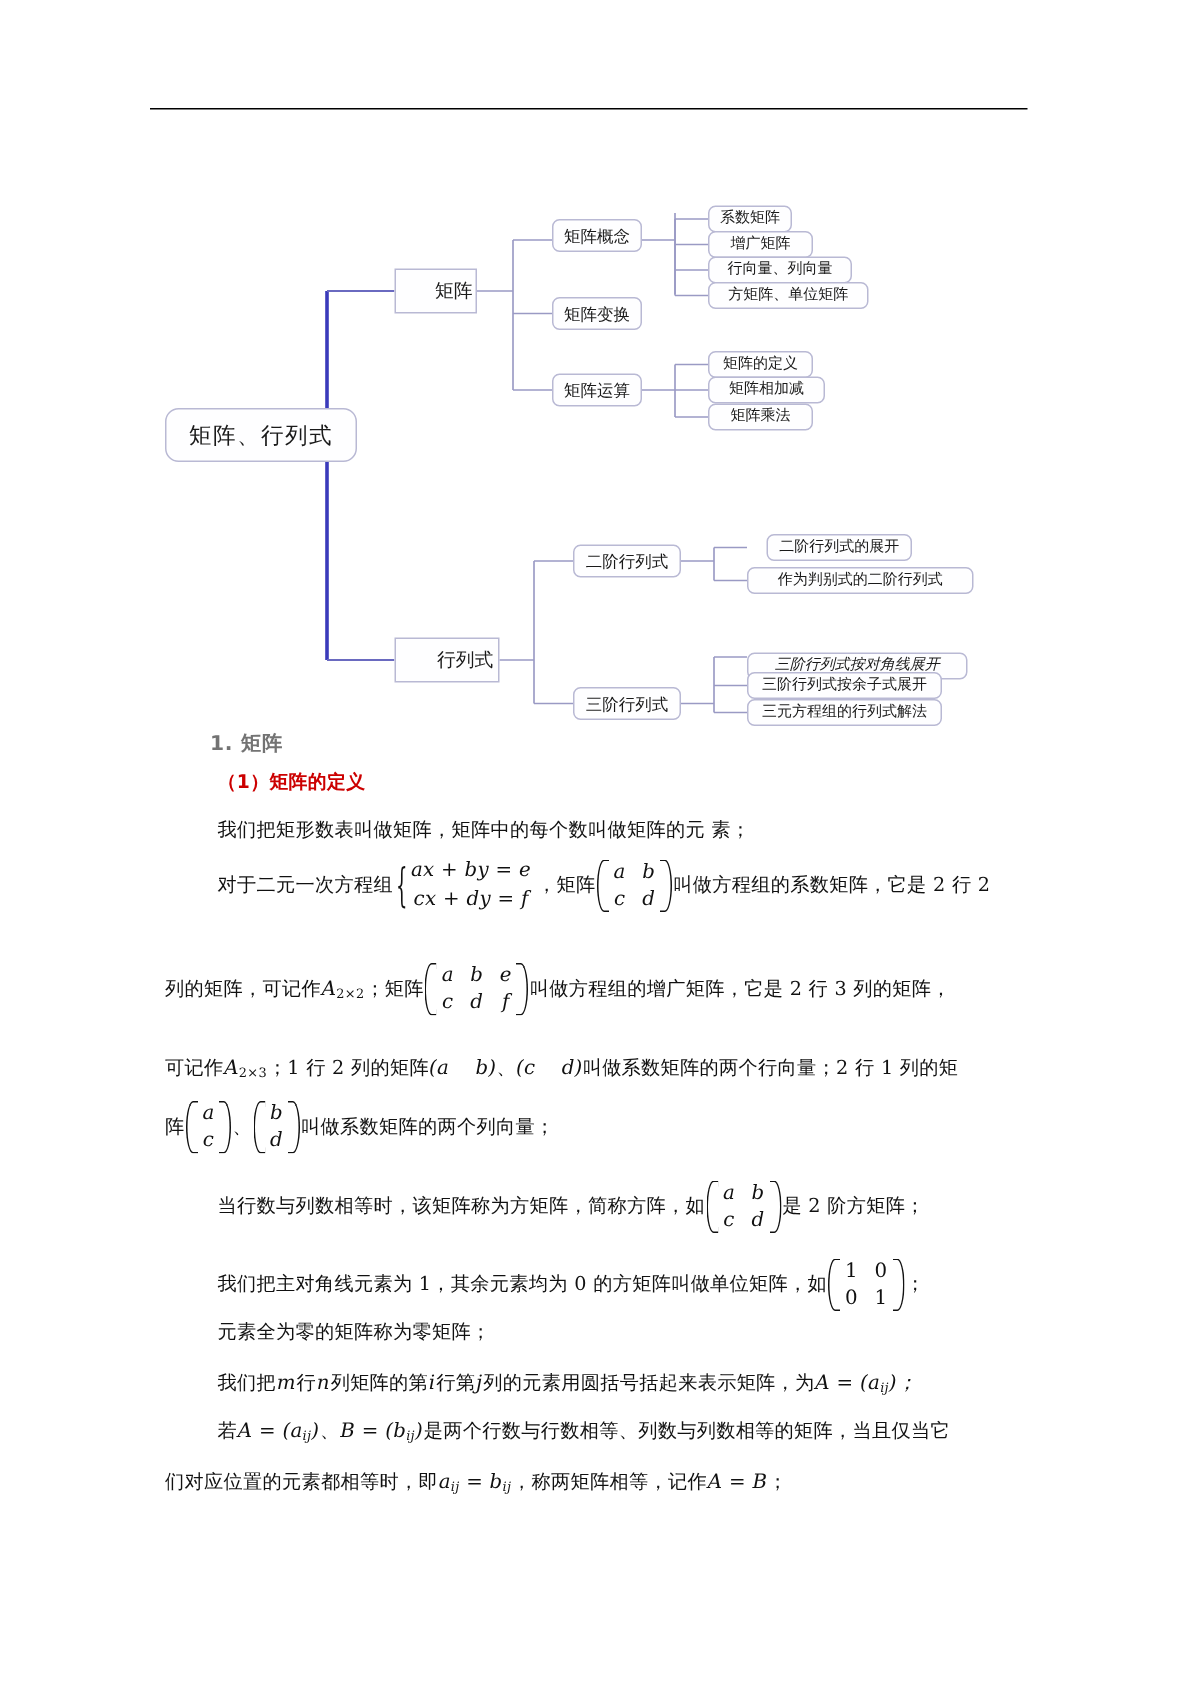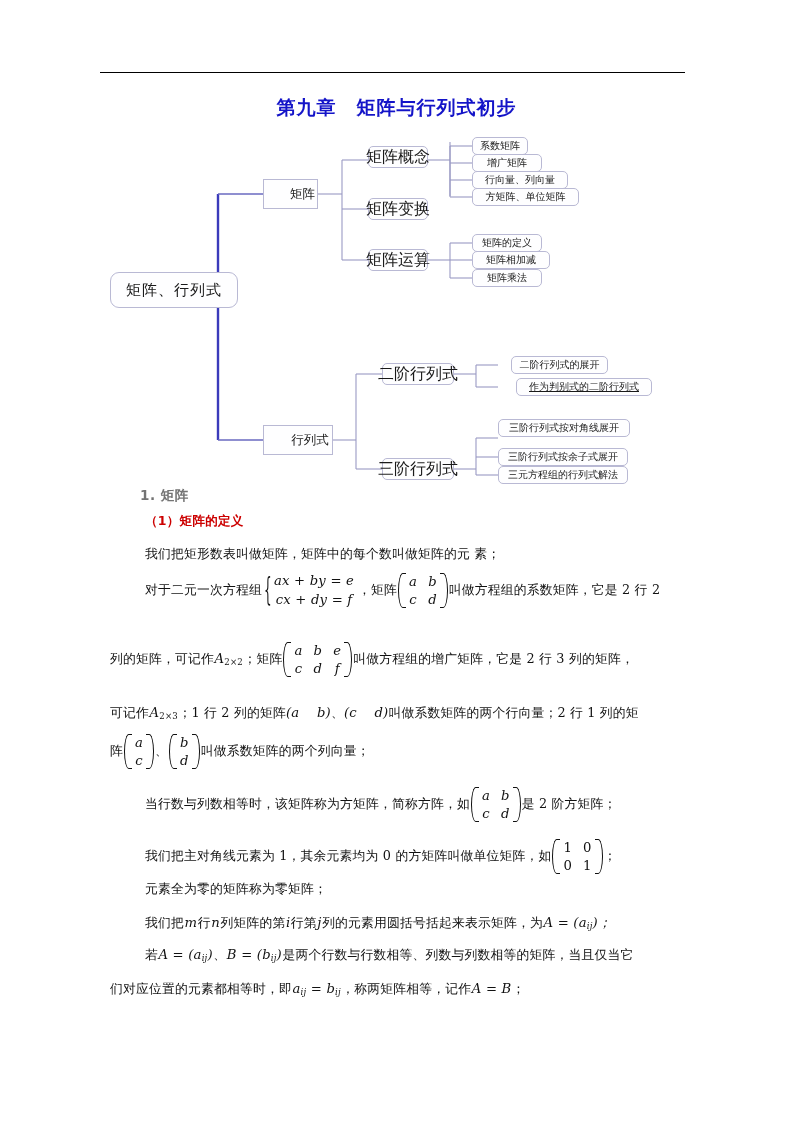--- a/index.html
+++ b/index.html
@@ -82,21 +82,21 @@
     font-size: 15px;
     letter-spacing: 1px;
     box-shadow: 0 0 0 0 transparent;
   }
   .node.lvl2 {
     font-size: 12.5px;
     border-radius: 0;
     padding-left: 24px;
   }
   .node.lvl3 {
-    font-size: 16px;
+    font-size: 11px;
   }
   .node.leaf {
     font-size: 10px;
   }
 
   
   .content {
     position: absolute;
     left: 0;
     top: 487px;
@@ -220,21 +220,20 @@
     font-family: "DejaVu Serif", "Liberation Serif", serif;
   }
 </style>
 </head>
 <body>
 
 <div class="page">
 
   <div class="header-rule"></div>
 
-  <div class="doc-title">第九章　矩阵与行列式初步</div>
 
   <div class="mindmap">
     <svg class="mm-svg" viewBox="0 0 560 345">
 
       <line x1="98" y1="52" x2="98" y2="298" stroke="#3b3bbb" stroke-width="2.4"></line>
 
       <line x1="98" y1="52" x2="143" y2="52" stroke="#6a6ac0" stroke-width="1.3"></line>
       <line x1="98" y1="298" x2="143" y2="298" stroke="#6a6ac0" stroke-width="1.3"></line>
 
       <line x1="198" y1="52" x2="222" y2="52" stroke="#9a9ac4" stroke-width="1.1"></line>
@@ -322,25 +321,25 @@
     <div class="node lvl3" style="left:262px; top:221px; width:72px; height:22px;">
       <span>二阶行列式</span>
     </div>
     <div class="node lvl3" style="left:262px; top:316px; width:72px; height:22px;">
       <span>三阶行列式</span>
     </div>
 
     <div class="node leaf" style="left:378px; top:214px; width:97px; height:18px;margin-left:13px;">
       <span>二阶行列式的展开</span>
     </div>
-    <div class="node leaf" style="left:396px; top:236px; width:136px; height:18px;text-decoration:underline;">
+    <div class="node leaf" style="left:378px; top:236px; width:151px; height:18px;">
       <span>作为判别式的二阶行列式</span>
     </div>
 
-    <div class="node leaf" style="left:378px; top:277px; width:132px; height:18px;">
+    <div class="node leaf" style="left:378px; top:293px; width:147px; height:18px;font-style:italic;">
       <span>三阶行列式按对角线展开</span>
     </div>
     <div class="node leaf" style="left:378px; top:306px; width:130px; height:18px;">
       <span>三阶行列式按余子式展开</span>
     </div>
     <div class="node leaf" style="left:378px; top:324px; width:130px; height:18px;">
       <span>三元方程组的行列式解法</span>
     </div>
   </div>
 

